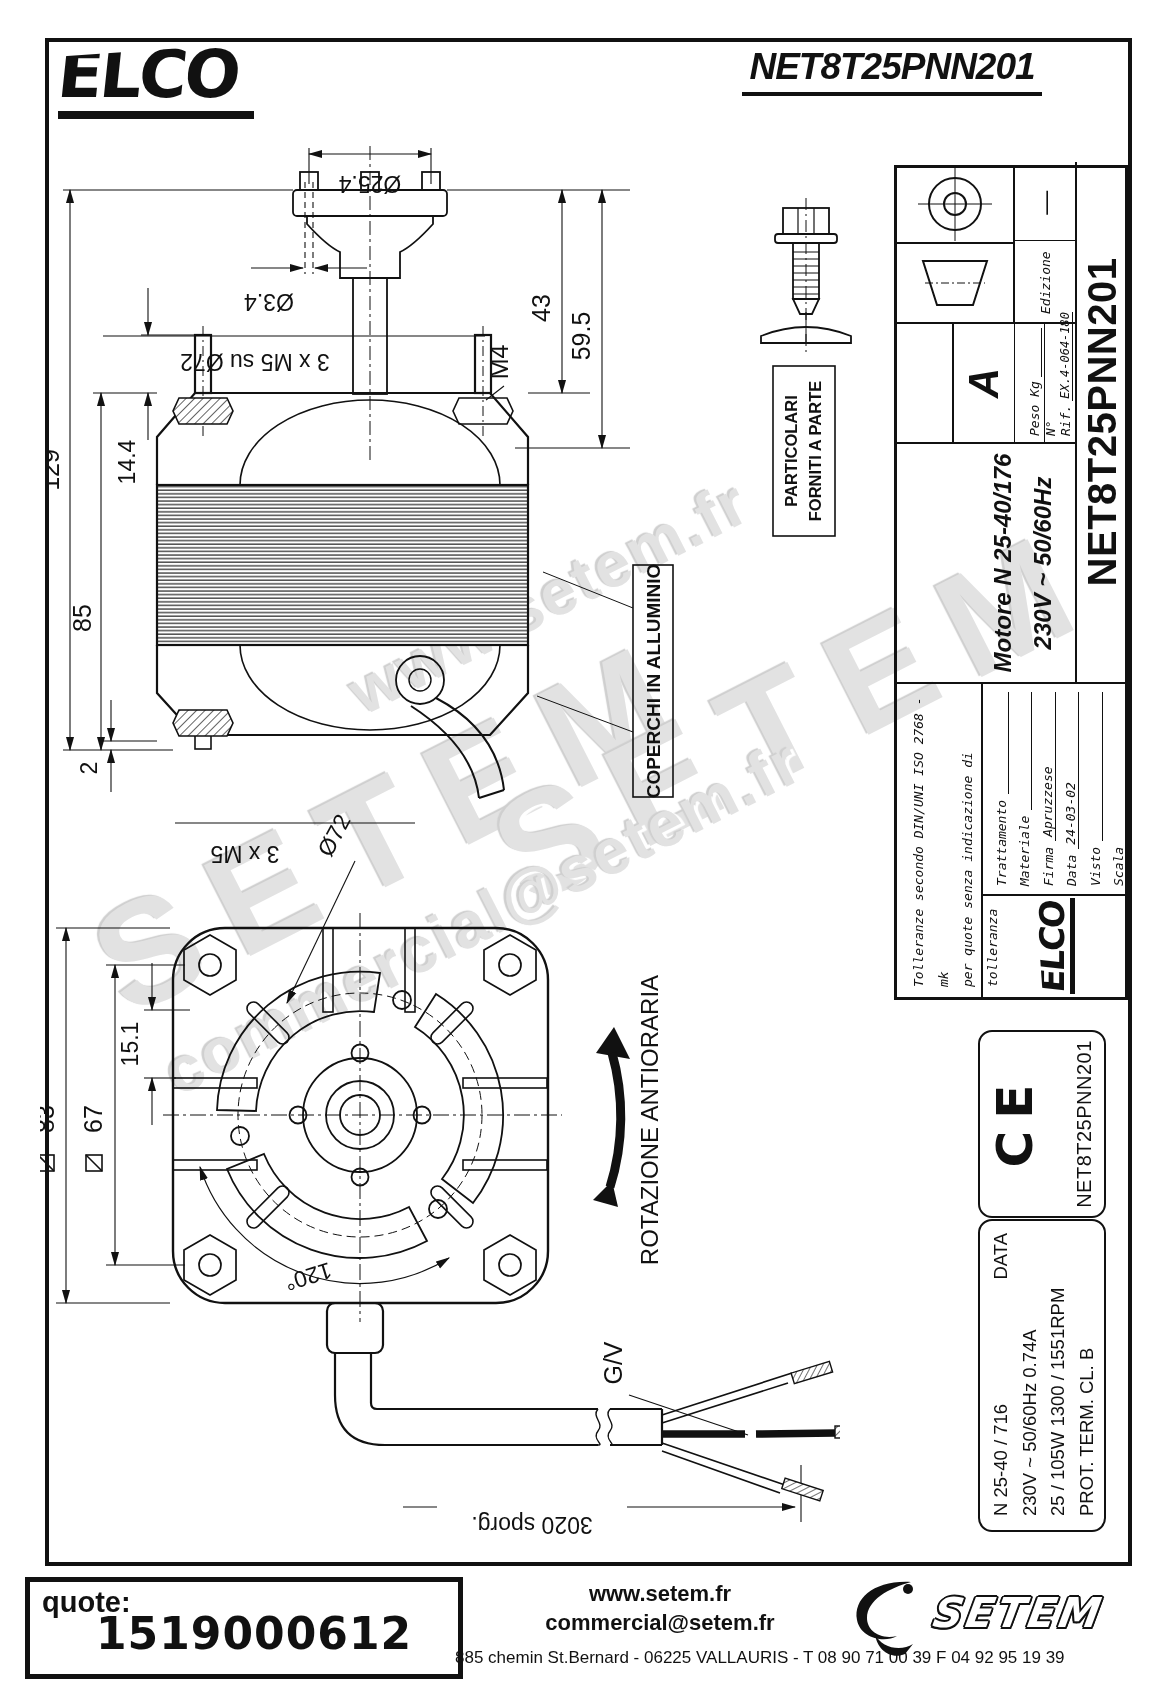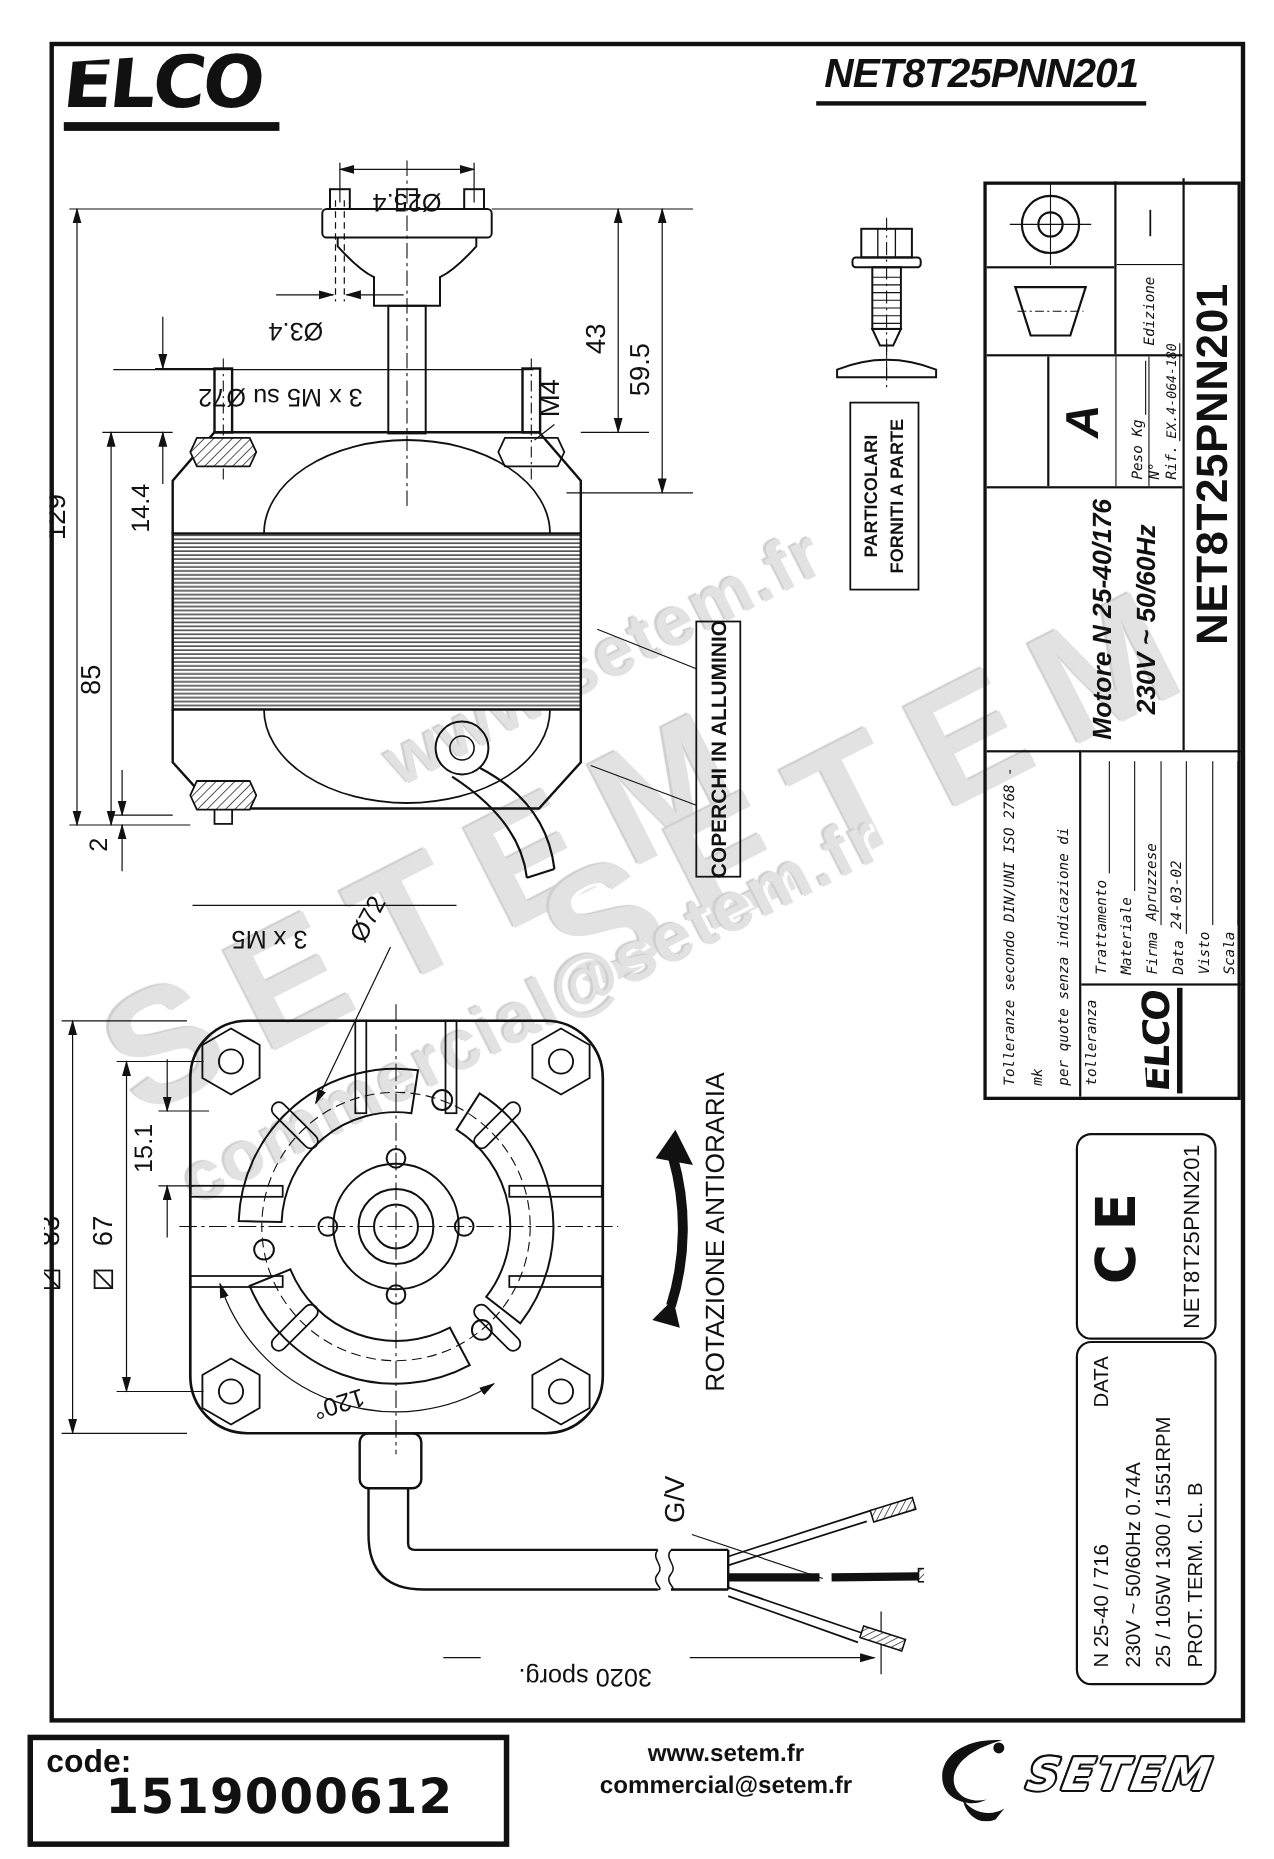--- a/index.html
+++ b/index.html
@@ -467,25 +467,26 @@
     <div class="db-r1">
       <span>N 25-40 / 716</span>
       <span>DATA</span>
     </div>
     <div>230V ~  50/60Hz   0.74A</div>
     <div>25 / 105W   1300 / 1551RPM</div>
     <div>PROT. TERM.   CL. B</div>
   </div>
 
   <div class="code-box">
-    <div class="code-label">code:</div>
+    <div class="code-label">quote:</div>
     <div class="code-value">1519000612</div>
   </div>
   <div class="f-web">www.setem.fr</div>
   <div class="f-mail">commercial@setem.fr</div>
+  <div class="f-addr">885 chemin St.Bernard  -  06225 VALLAURIS  -  T 08 90 71 00 39   F 04 92 95 19 39</div>
   <svg class="setem-swoosh" width="88" height="80" viewBox="0 0 88 80">
     <path d="M66,6 C30,4 8,22 12,44 C15,61 38,68 52,60 C34,64 22,54 22,42 C22,24 44,12 66,6 Z" fill="#111"></path>
     <path d="M30,58 C36,72 56,76 68,68 L60,78 C46,84 32,74 30,58 Z" fill="#111"></path>
     <circle cx="63" cy="13" r="5" fill="#111"></circle>
   </svg>
   <div class="setem-text">SETEM</div>
 
 </div>
 
 </body></html>

